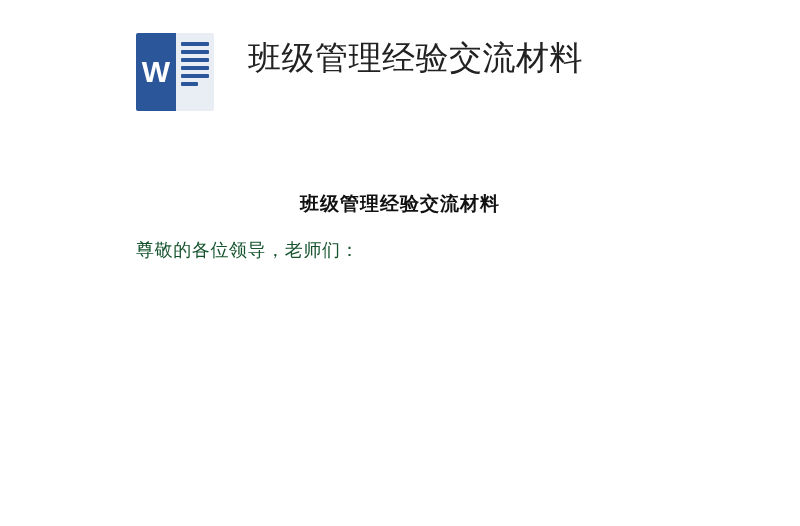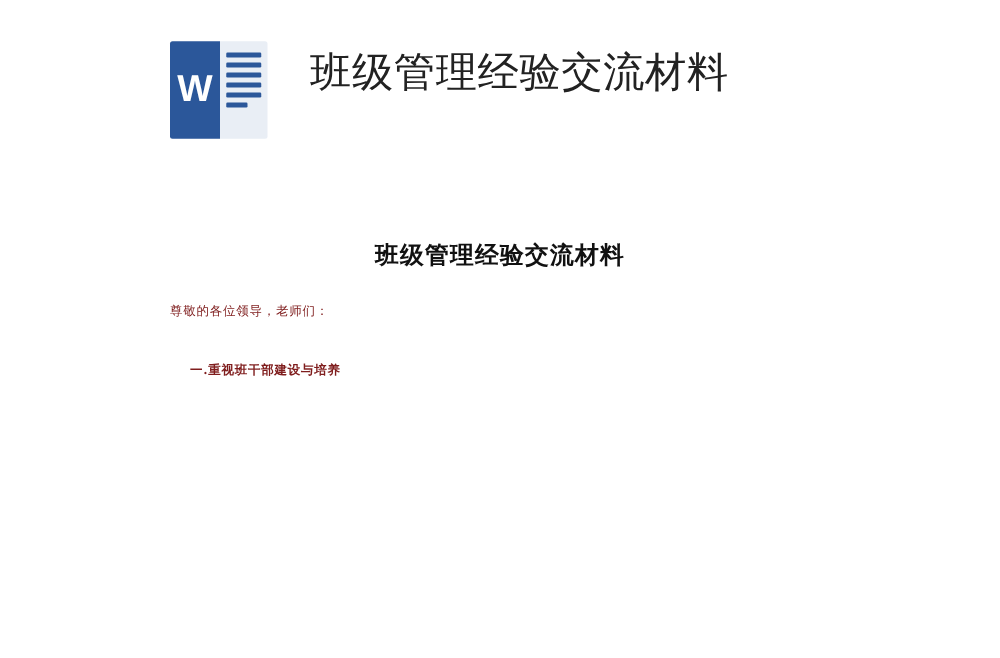--- a/index.html
+++ b/index.html
@@ -119,23 +119,23 @@
     text-align: center;
     font-family: "DejaVu Serif", "Liberation Serif", serif;
     font-size: 19px;
     font-weight: bold;
     color: #111111;
     margin-top: 42px;
     letter-spacing: 1px;
   }
   .doc-p {
     font-family: "DejaVu Serif", "Liberation Serif", serif;
-    font-size: 10px;
+    font-size: 18px;
     line-height: 33px;
-    color: #7f1d1d;
+    color: #14532d;
     margin-top: 16px;
     text-align: justify;
     letter-spacing: 0.6px;
   }
   .doc-p.indent { text-indent: 32px; }
   .doc-p.indent-sm { text-indent: 16px; }
   .doc-p.sub-heading {
     font-weight: bold;
     text-indent: 32px;
     margin-top: 14px;
@@ -160,18 +160,17 @@
         <div class="line short"></div>
       </div>
     </div>
     <div class="doc-title">班级管理经验交流材料</div>
   </div>
 
   <div class="doc-sheet">
     <div class="doc-inner">
       <div class="doc-heading">班级管理经验交流材料</div>
       <p class="doc-p indent-sm">尊敬的各位领导，老师们：</p>
-      <p class="doc-p sub-heading">一.重视班干部建设与培养</p>
 
     </div>
   </div>
 
 </div>
 
 </body></html>

